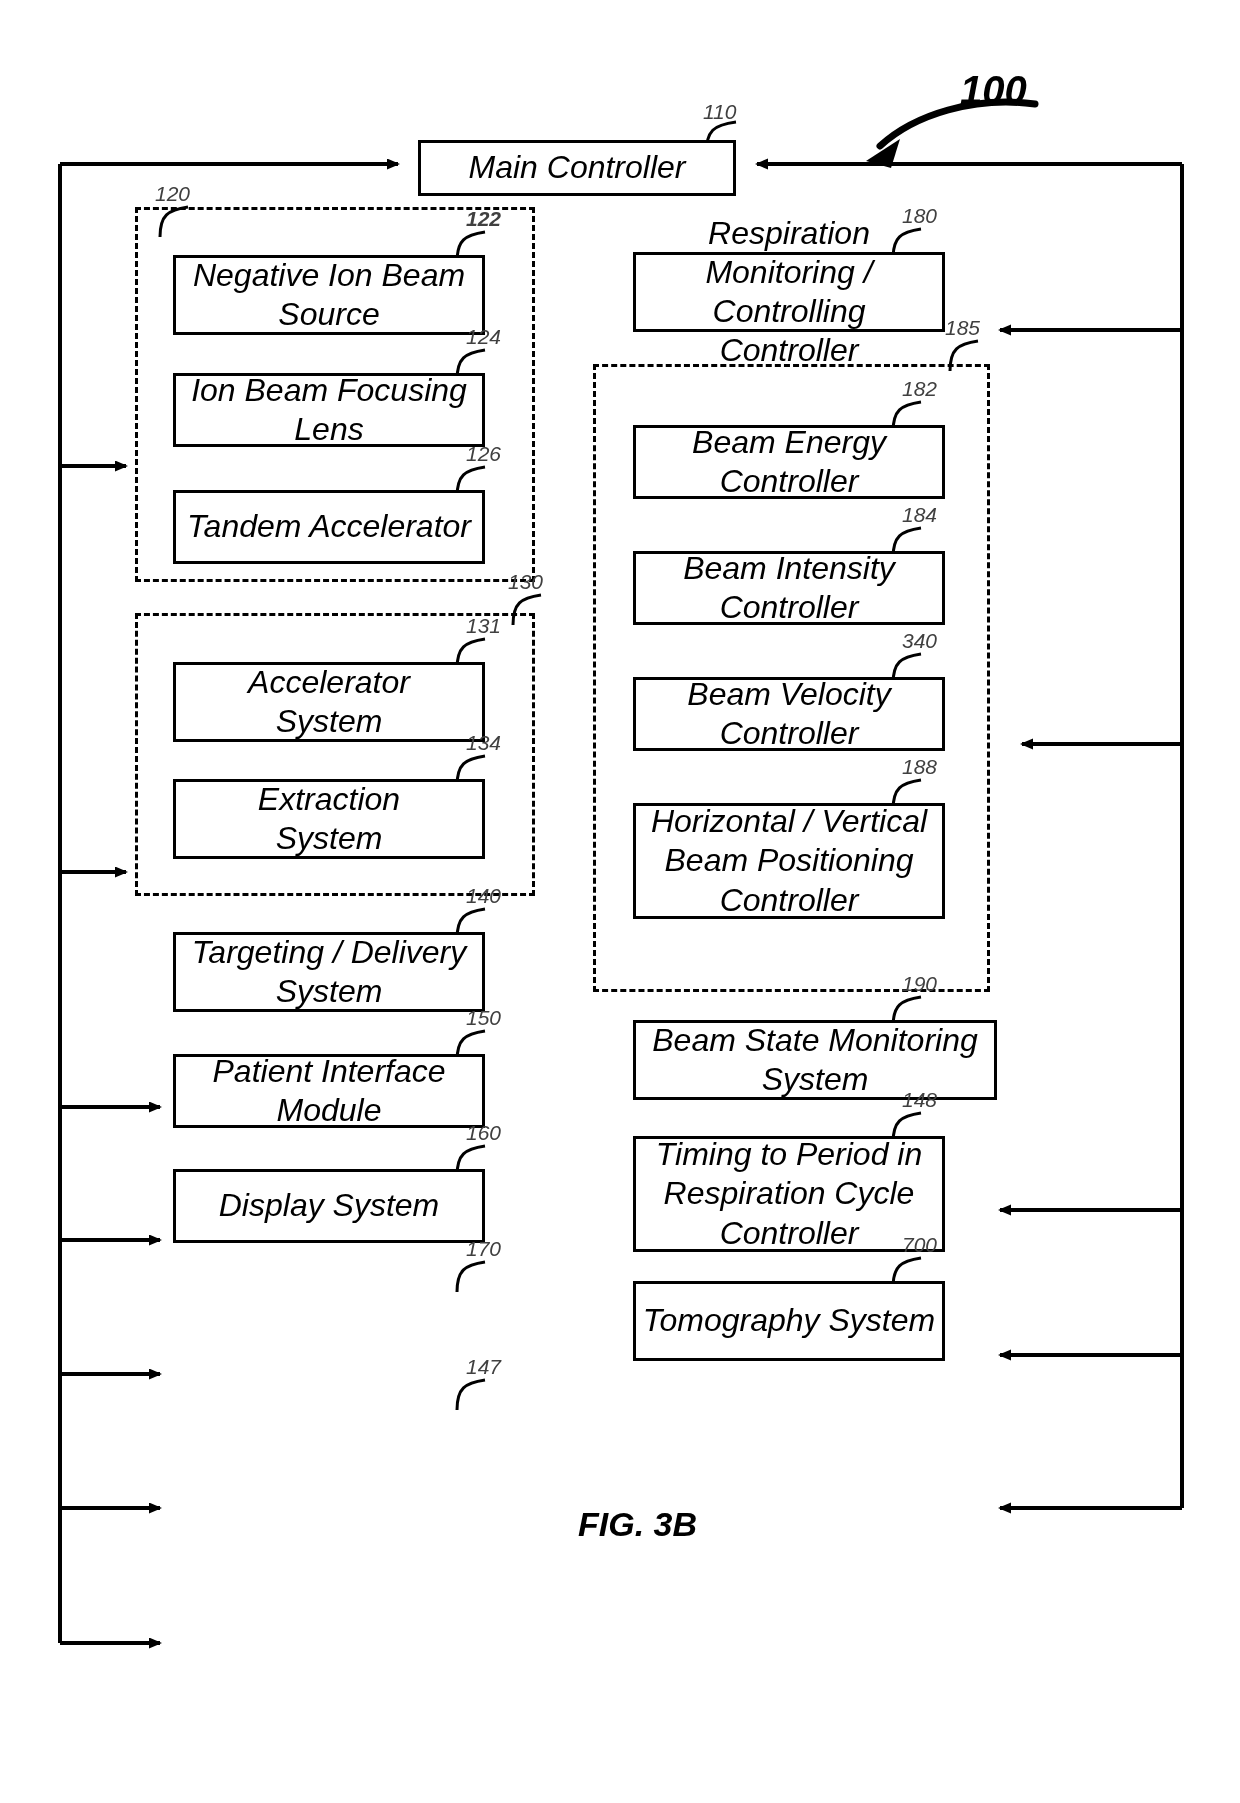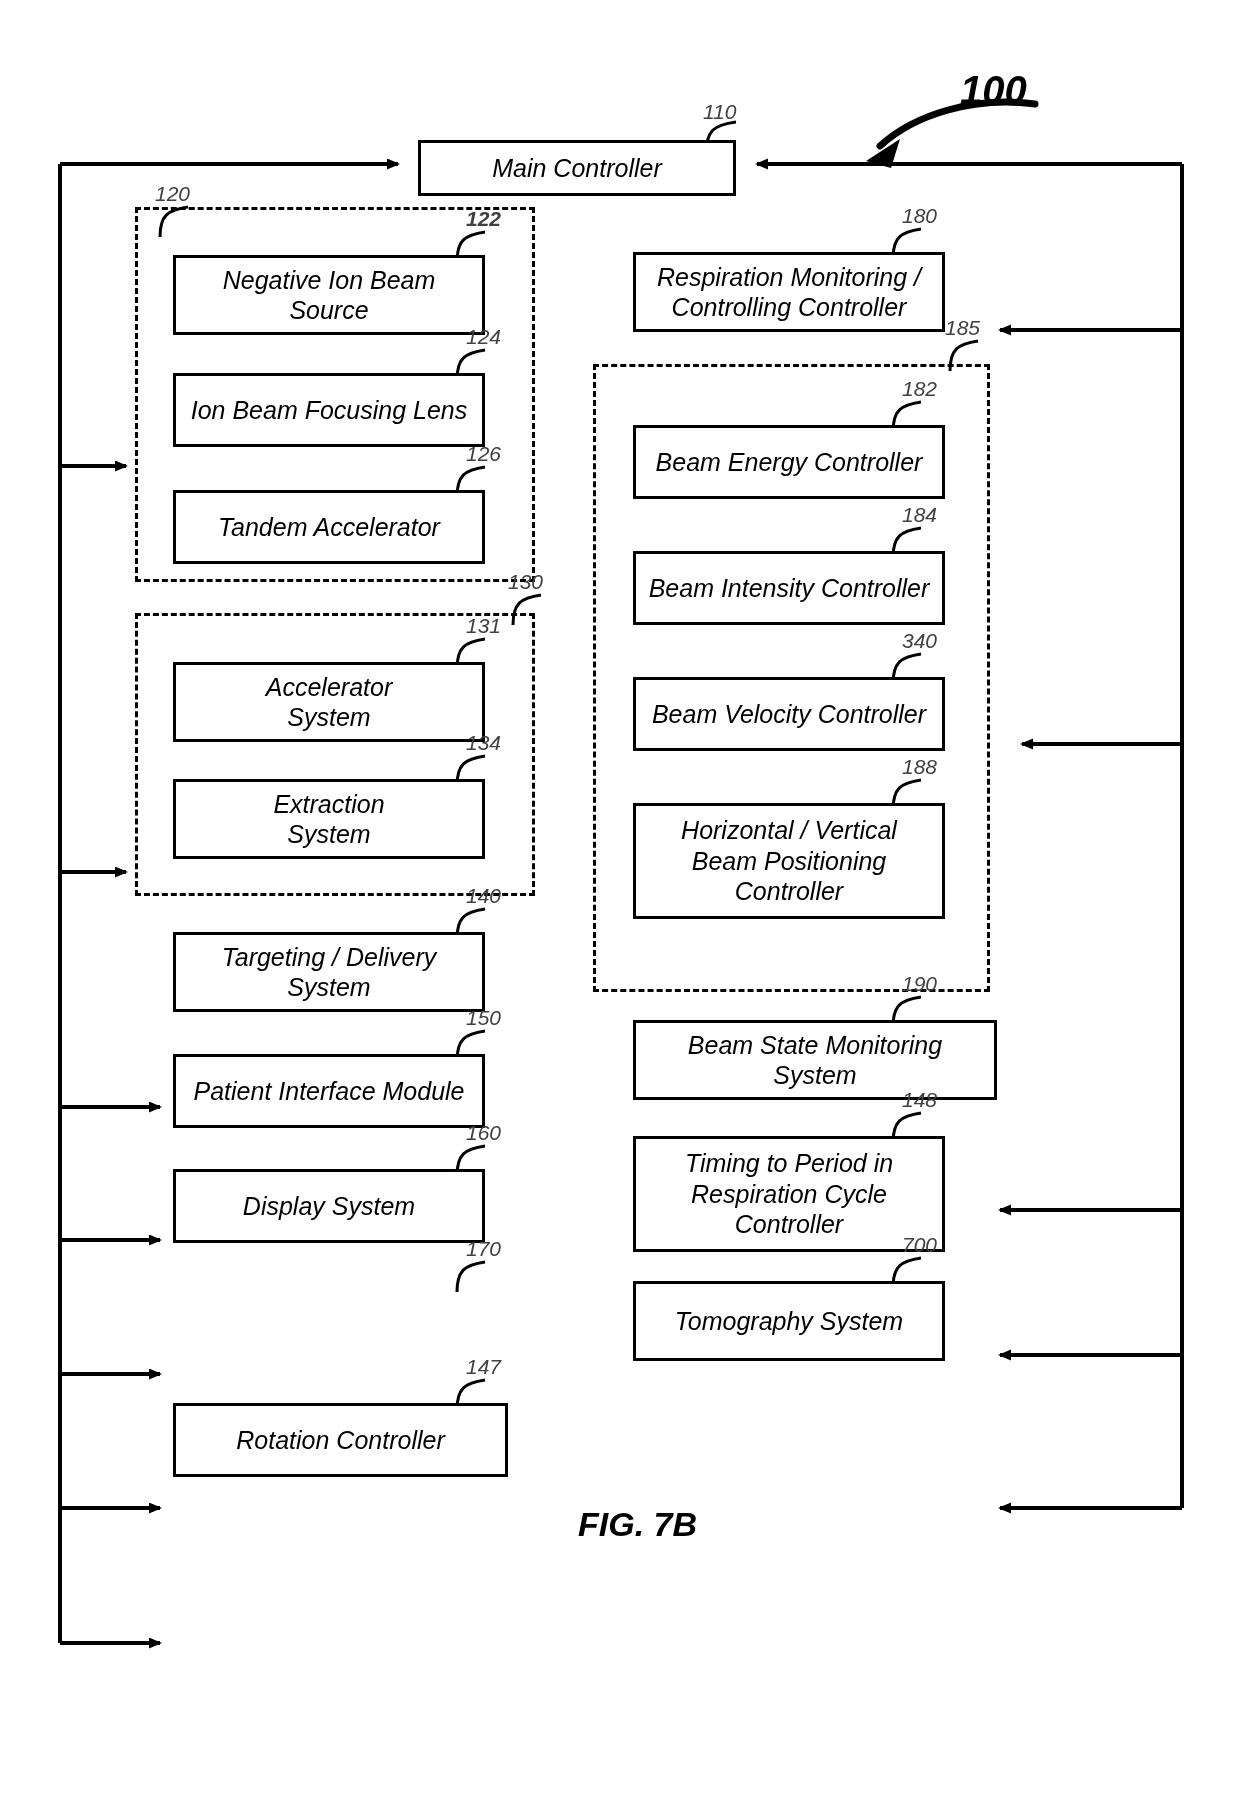--- a/index.html
+++ b/index.html
@@ -24,21 +24,21 @@
   .node {
     position: absolute;
     box-sizing: border-box;
     border: 3px solid #000;
     background: #ffffff;
     display: flex;
     align-items: center;
     justify-content: center;
     text-align: center;
     font-style: italic;
-    font-size: 25px;
+    font-size: 32px;
     line-height: 1.22;
     color: #000;
     padding: 2px 6px;
   }
   .group-box {
     position: absolute;
     box-sizing: border-box;
     border: 3px dashed #000;
     background: transparent;
   }
@@ -191,21 +191,20 @@
   <div class="ref" style="left:466px; top:884px;">140</div>
 
   <div class="node" style="left: 173px; top: 1054px; width: 312px; height: 74px; white-space: pre-line;">Patient Interface Module</div>
   <div class="ref" style="left:466px; top:1006px;">150</div>
 
   <div class="node" style="left: 173px; top: 1169px; width: 312px; height: 74px; white-space: pre-line;">Display System</div>
   <div class="ref" style="left:466px; top:1121px;">160</div>
 
   <div class="ref" style="left:466px; top:1237px;">170</div>
 
-  <div class="node" style="left: 173px; top: 1403px; width: 335px; height: 74px; white-space: pre-line;">Rotation Controller</div>
   <div class="ref" style="left:466px; top:1355px;">147</div>
 
   <div class="node" style="left: 633px; top: 252px; width: 312px; height: 80px; white-space: pre-line;">Respiration Monitoring /
 Controlling Controller</div>
   <div class="ref" style="left:902px; top:204px;">180</div>
 
   <div class="node" style="left: 633px; top: 425px; width: 312px; height: 74px; white-space: pre-line;">Beam Energy Controller</div>
   <div class="ref" style="left:902px; top:377px;">182</div>
 
   <div class="node" style="left: 633px; top: 551px; width: 312px; height: 74px; white-space: pre-line;">Beam Intensity Controller</div>
@@ -224,15 +223,15 @@
   <div class="ref" style="left:902px; top:972px;">190</div>
 
   <div class="node" style="left: 633px; top: 1136px; width: 312px; height: 116px; white-space: pre-line;">Timing to Period in
 Respiration Cycle
 Controller</div>
   <div class="ref" style="left:902px; top:1088px;">148</div>
 
   <div class="node" style="left: 633px; top: 1281px; width: 312px; height: 80px; white-space: pre-line;">Tomography System</div>
   <div class="ref" style="left:902px; top:1233px;">700</div>
 
-  <div class="fig-caption" style="left:578px; top:1505px;">FIG. 7B</div>
+  <div class="fig-caption" style="left:578px; top:1505px;">FIG. 3B</div>
 
 </div>
 
 </body></html>

